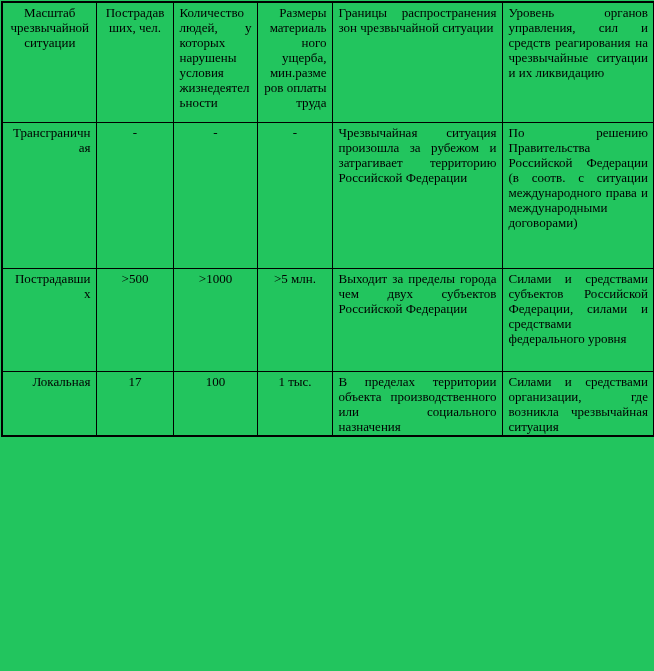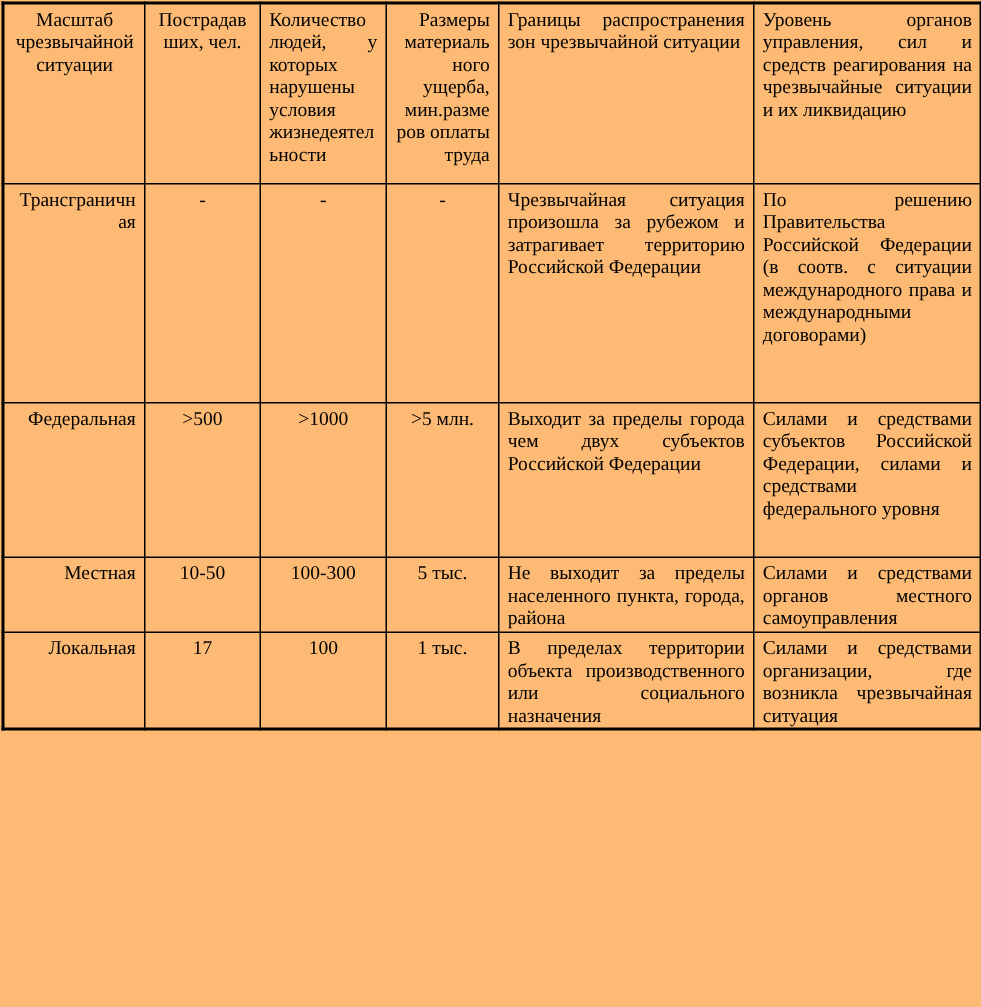--- a/index.html
+++ b/index.html
@@ -3,21 +3,21 @@
 <meta charset="utf-8">
 <style>
   html, body {
     margin: 0;
     padding: 0;
     background: #ffffff;
   }
   .page {
     width: 654px;
     height: 671px;
-    background: #fdba74;
+    background: #22c55e;
     box-sizing: border-box;
     padding: 1px;
   }
   table.doc-table {
     border-collapse: collapse;
     table-layout: fixed;
     width: 652px;
     font-family: "Liberation Serif", "DejaVu Serif", serif;
     font-size: 13px;
     line-height: 15px;
@@ -72,34 +72,26 @@
     <tbody>
       <tr class="h-r0">
         <td class="al-l">Трансграничная</td>
         <td class="al-c">-</td>
         <td class="al-c">-</td>
         <td class="al-c pre">-</td>
         <td class="al-j">Чрезвычайная ситуация произошла за рубежом и затрагивает территорию Российской Федерации</td>
         <td class="al-j">По решению Правительства Российской Федерации (в соотв. с ситуации международного права и международными договорами)</td>
       </tr>
       <tr class="h-r1">
-        <td class="al-l">Федеральная</td>
+        <td class="al-l">Пострадавших</td>
         <td class="al-c">&gt;500</td>
         <td class="al-c">&gt;1000</td>
         <td class="al-c pre">&gt;5 млн.</td>
         <td class="al-j">Выходит за пределы города чем двух субъектов Российской Федерации</td>
         <td class="al-j">Силами и средствами субъектов Российской Федерации, силами и средствами федерального уровня</td>
-      </tr>
-      <tr class="h-r4">
-        <td class="al-l">Местная</td>
-        <td class="al-c">10-50</td>
-        <td class="al-c">100-300</td>
-        <td class="al-c pre">5 тыс.</td>
-        <td class="al-j">Не выходит за пределы населенного пункта, города, района</td>
-        <td class="al-j">Силами и средствами органов местного самоуправления</td>
       </tr>
       <tr class="h-r5">
         <td class="al-l">Локальная</td>
         <td class="al-c">17</td>
         <td class="al-c">100</td>
         <td class="al-c pre">1 тыс.</td>
         <td class="al-j">В пределах территории объекта производственного или социального назначения</td>
         <td class="al-j">Силами и средствами организации, где возникла чрезвычайная ситуация</td>
       </tr>
     </tbody>

